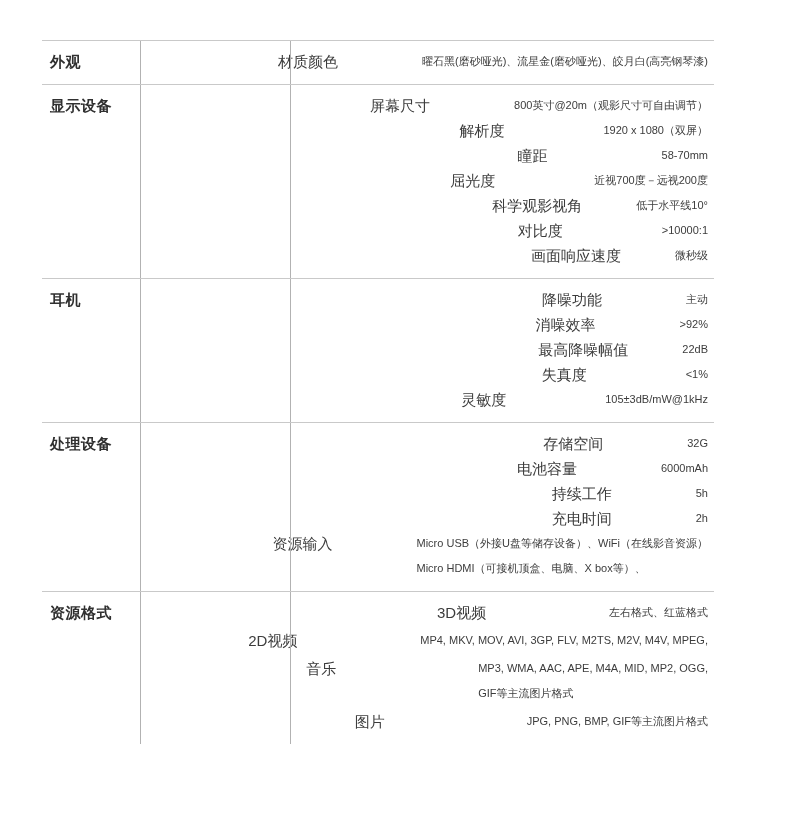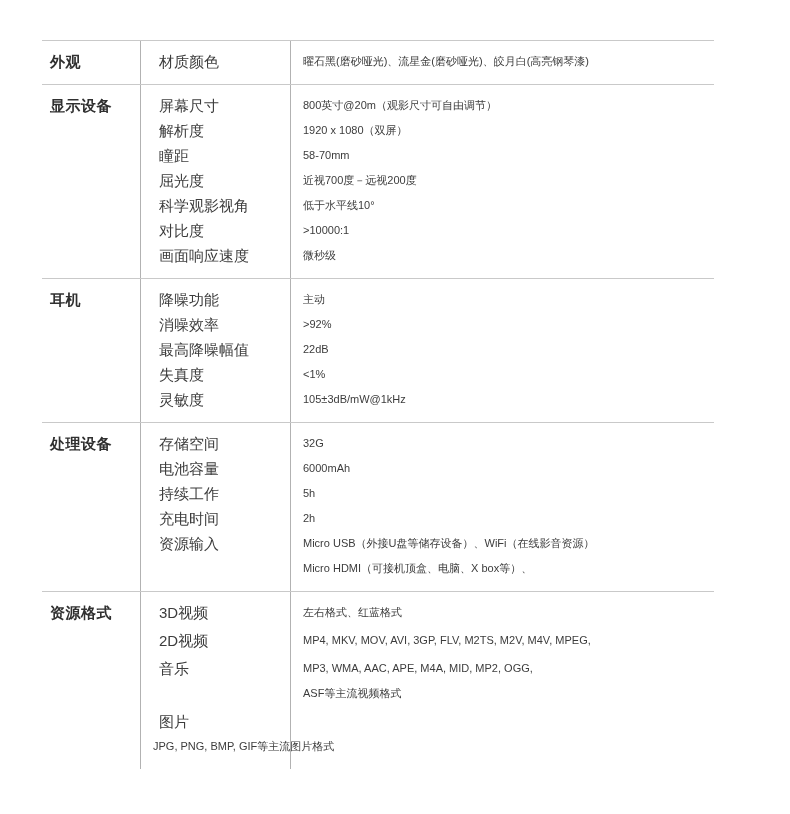--- a/index.html
+++ b/index.html
@@ -37,24 +37,24 @@
   .vline.v2{left:248px;}
   .cat{
     width:98px;
     padding-left:8px;
     font-size:15px;
     font-weight:bold;
     color:var(--cat-text);
     line-height:25px;
     letter-spacing:0.5px;
   }
-  .rows{flex:1;display:flex;flex-direction:column;}
+  .rows{flex:1;display:flex;flex-direction:column;align-items:flex-end;}
   .row{display:flex;}
-  .section:last-child .row{margin-bottom:3px;}
-  .section:last-child .row:last-child{margin-bottom:0;flex-direction:column;}
+  .section:last-child .row{margin-bottom:3px;gap:28px;}
+  .section:last-child .row:last-child{margin-bottom:0;}
   .label{
     width:150px;
     padding-left:19px;
     font-size:15px;
     color:var(--text);
     line-height:25px;
     flex-shrink:0;
   }
   .value{
     flex:1;
@@ -220,21 +220,21 @@
         <div class="row">
           <div class="label">2D视频</div>
           <div class="value">
             <div class="value-line">MP4, MKV, MOV, AVI, 3GP, FLV, M2TS, M2V, M4V, MPEG,</div>
           </div>
         </div>
         <div class="row">
           <div class="label">音乐</div>
           <div class="value">
             <div class="value-line">MP3, WMA, AAC, APE, M4A, MID, MP2, OGG,</div>
-            <div class="value-line">ASF等主流视频格式</div>
+            <div class="value-line">GIF等主流图片格式</div>
           </div>
         </div>
         <div class="row">
           <div class="label">图片</div>
           <div class="value">
             <div class="value-line">JPG, PNG, BMP, GIF等主流图片格式</div>
           </div>
         </div>
       </div>
     </div>

